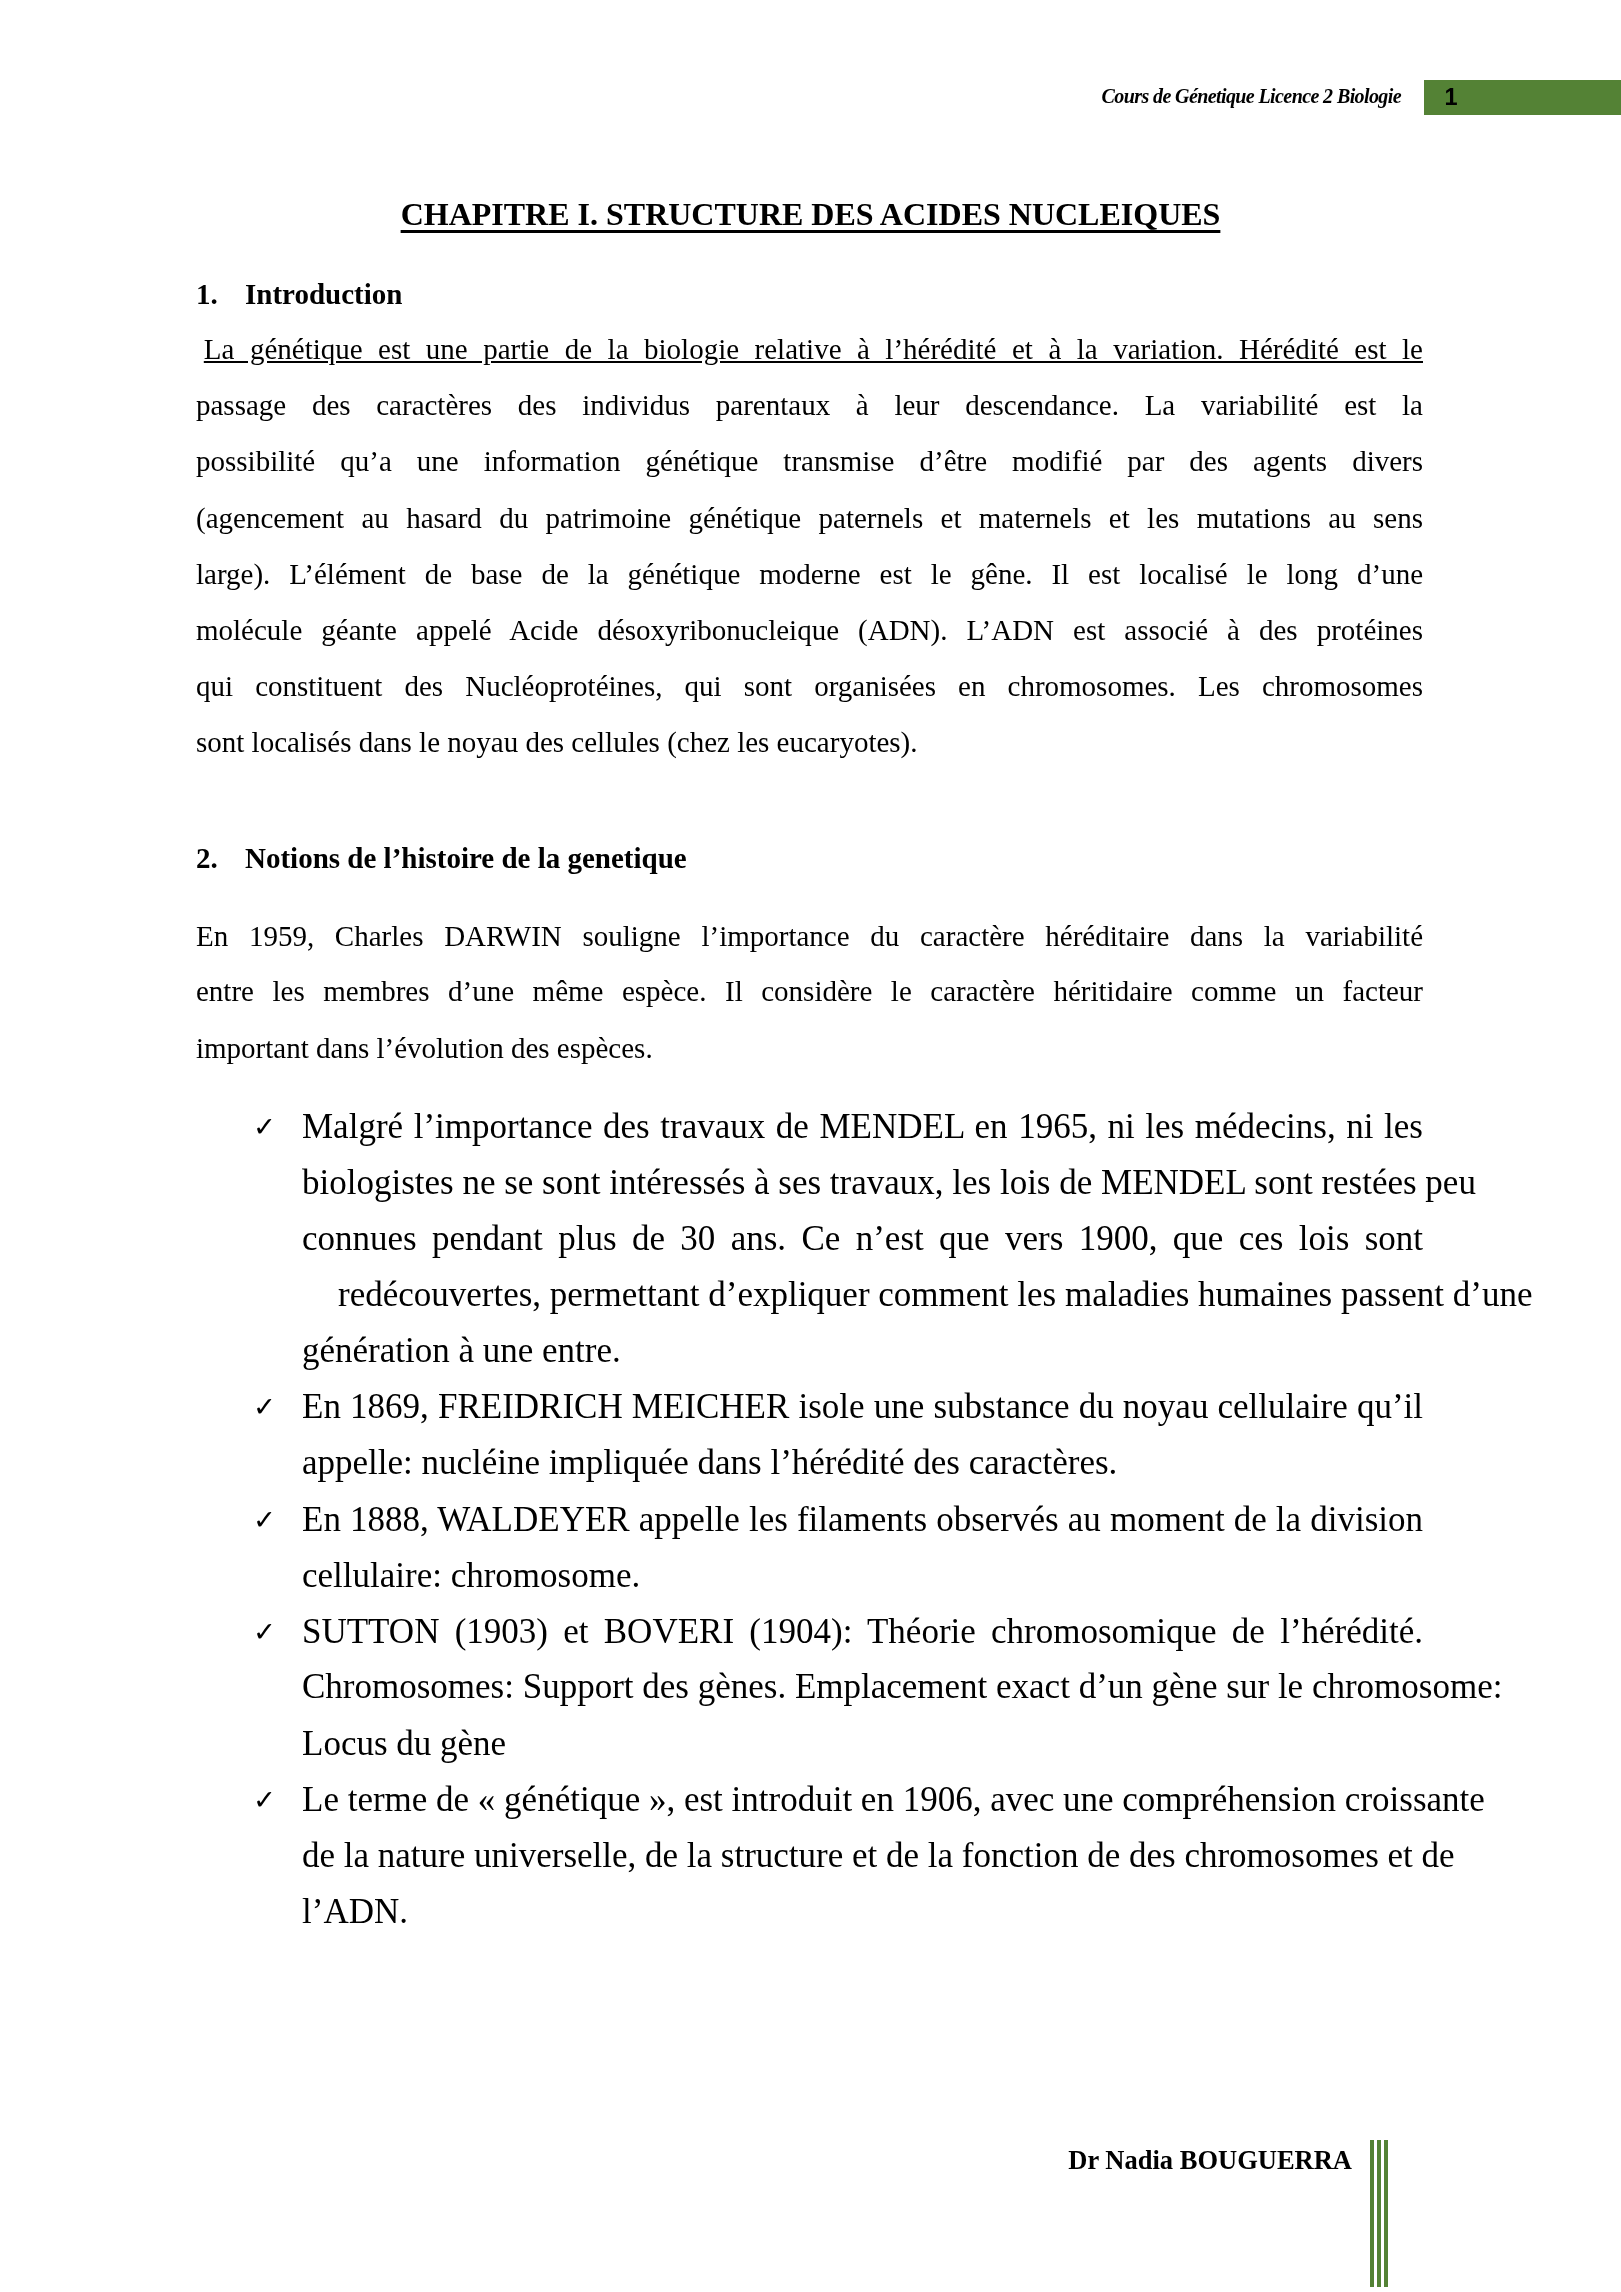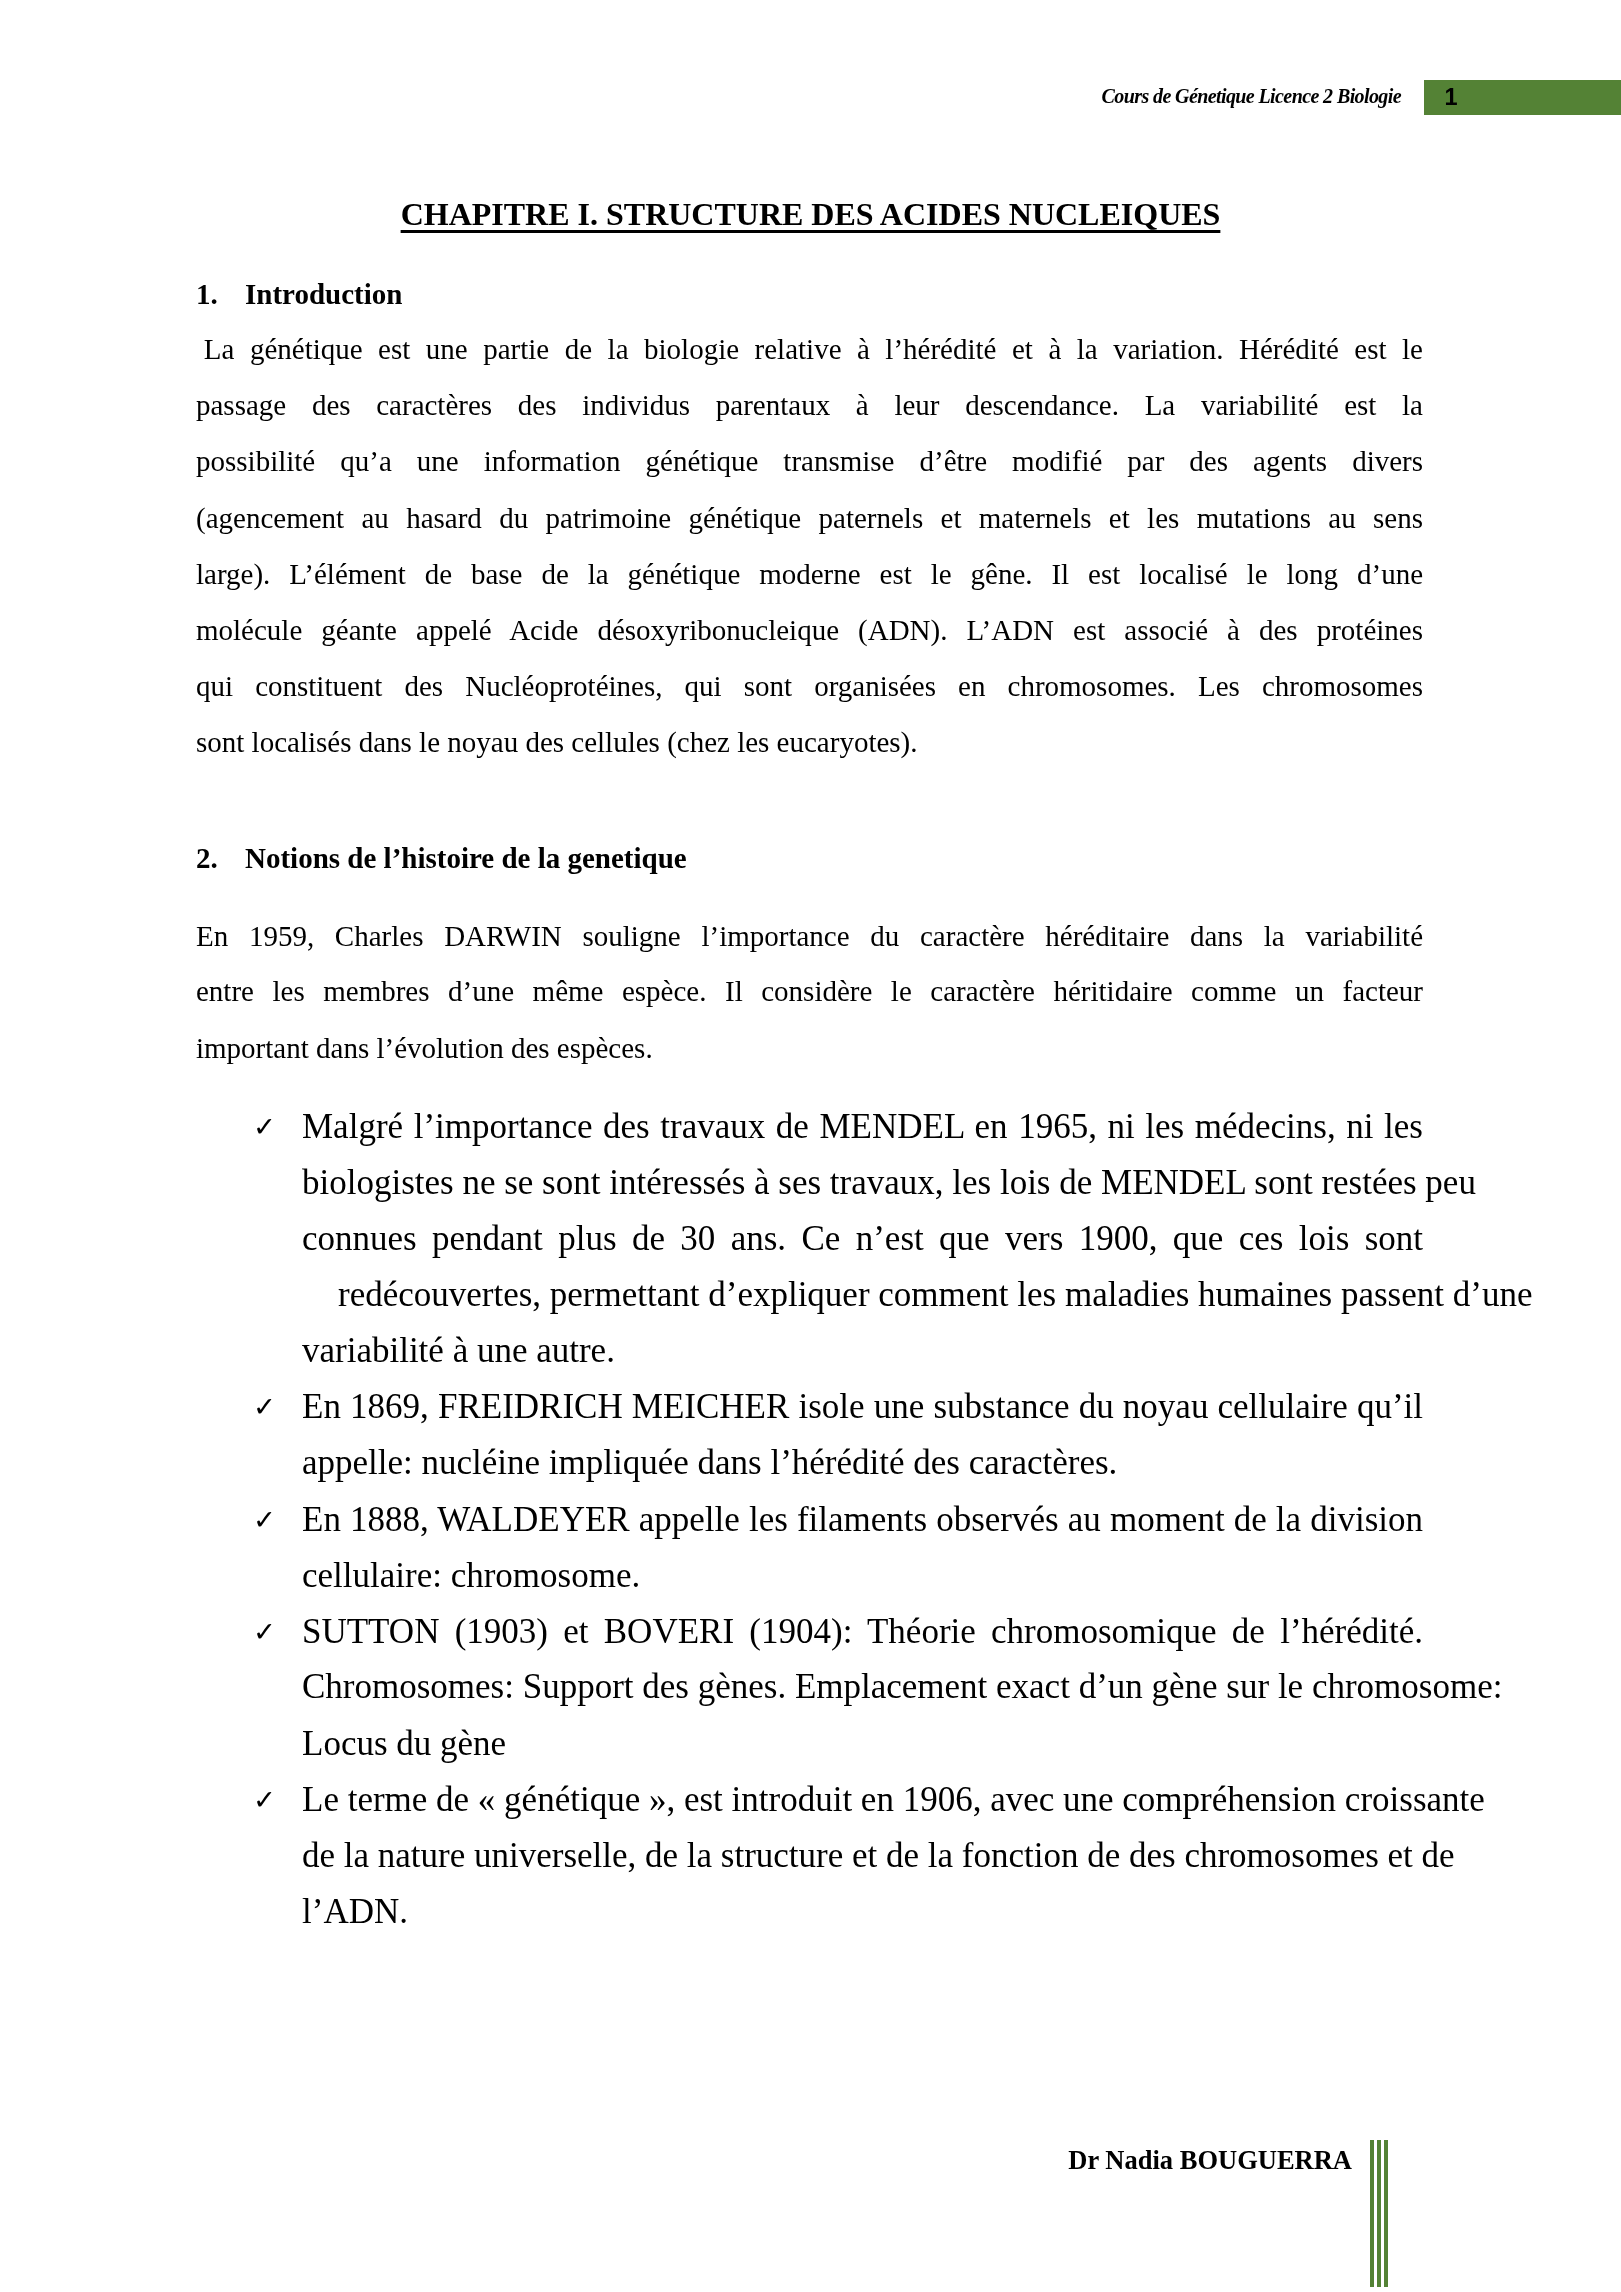--- a/index.html
+++ b/index.html
@@ -14,21 +14,21 @@
   .chapter-title { left: 0; width: 1621px; top: 195px; text-align: center; font-size: 32px; font-weight: bold;
                    line-height: 39px; white-space: nowrap; }
   .chapter-title span { text-decoration: underline; text-decoration-thickness: 2.9px; text-underline-offset: 4.9px;
                         position: relative; left: 0px; }
   .section-h { font-size: 29px; font-weight: bold; line-height: 39px; white-space: nowrap; }
   .section-h .num { position: absolute; left: 0; top: 0; }
   .section-h .txt { position: absolute; left: 49px; top: 0; }
   .line { left: 196px; width: 1227px; font-size: 29px; line-height: 56px; height: 56px;
           white-space: nowrap; text-align: justify; text-align-last: justify; }
   .line.last { text-align-last: left; }
-  .line.ind { text-indent: 7.8px; }
+  .line.ind { text-indent: 7.8px; text-decoration: underline; }
   .bline { left: 302px; width: 1121px; font-size: 35px; line-height: 56px; height: 56px;
            white-space: nowrap; text-align: justify; text-align-last: justify; }
   .bline.last { text-align-last: left; }
   .check { left: 253px; width: 29px; font-size: 27.4px; line-height: 56px; height: 56px;
            font-family: "DejaVu Sans", sans-serif; }
   .footer-name { right: 269px; top: 2144px; font-size: 26.5px; font-weight: bold; line-height: 33px; white-space: nowrap; margin-left: 16px; }
   .footer-bar { top: 2140px; width: 3.9px; height: 147px; background: #548235; }
 </style>
 </head>
 <body>
@@ -70,21 +70,21 @@
 </div>
 
 <div>
 
   <div>
     <div class="abs check" style="top:1099px;">✓</div>
     <div class="abs bline" style="top:1099px;">Malgré l’importance des travaux de MENDEL en 1965, ni les médecins, ni les</div>
     <div class="abs bline" style="top:1155px;">biologistes ne se sont intéressés à ses travaux, les lois de MENDEL sont restées peu</div>
     <div class="abs bline" style="top:1211px;">connues pendant plus de 30 ans. Ce n’est que vers 1900, que ces lois sont</div>
     <div class="abs bline" style="top:1267px;margin-left:36px;">redécouvertes, permettant d’expliquer comment les maladies humaines passent d’une</div>
-    <div class="abs bline last" style="top:1323px;">variabilité à une autre.</div>
+    <div class="abs bline last" style="top:1323px;">génération à une entre.</div>
   </div>
 
   <div>
     <div class="abs check" style="top:1379px;">✓</div>
     <div class="abs bline" style="top:1379px;">En 1869, FREIDRICH MEICHER isole une substance du noyau cellulaire qu’il</div>
     <div class="abs bline last" style="top:1435px;">appelle: nucléine impliquée dans l’hérédité des caractères.</div>
   </div>
 
   <div>
     <div class="abs check" style="top:1492px;">✓</div>

